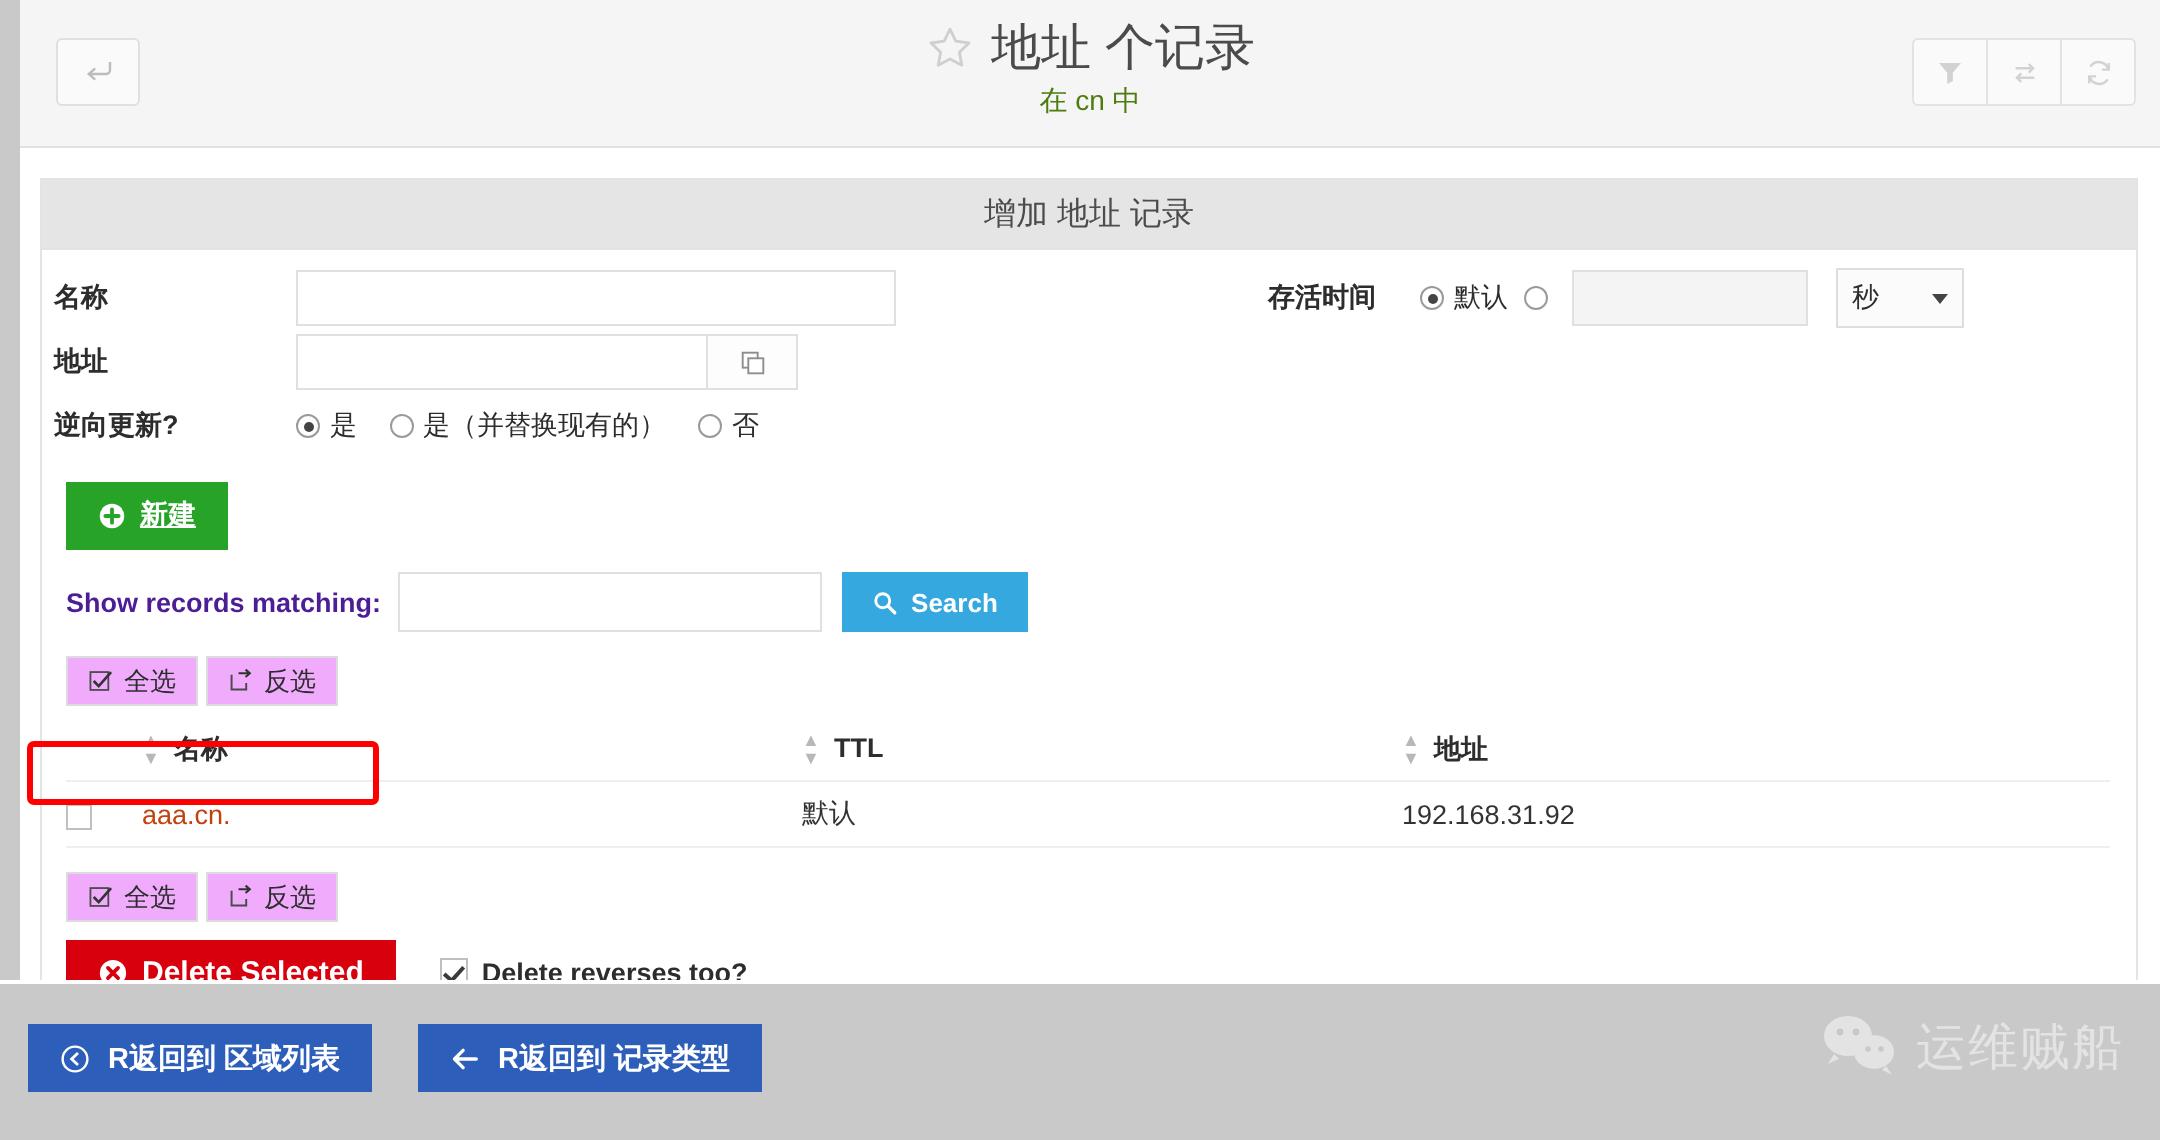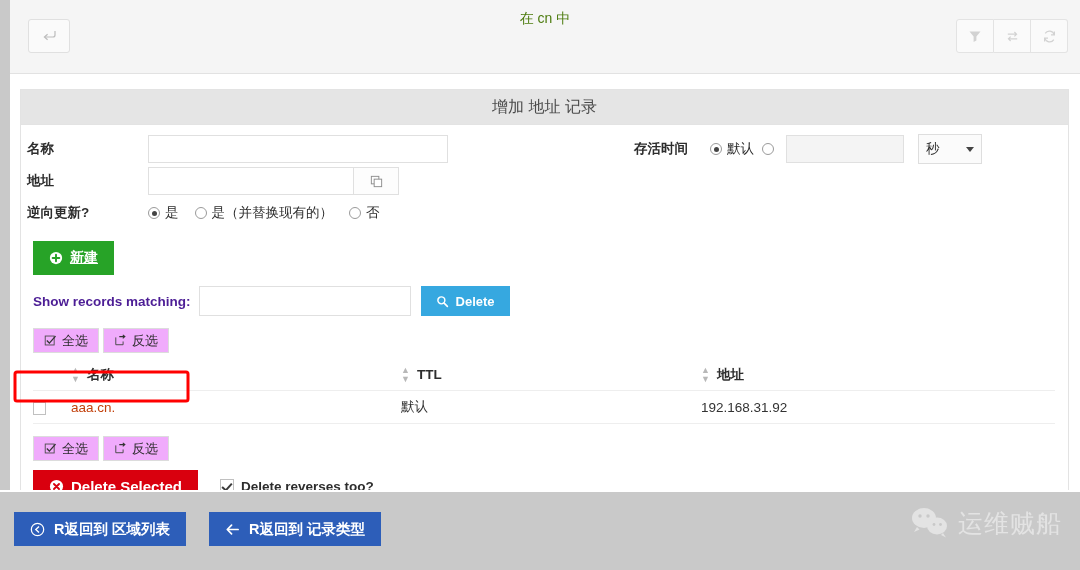--- a/index.html
+++ b/index.html
@@ -409,20 +409,28 @@
     <div class="back-btn">
       <span class="icon">
         <svg width="16" height="16" viewBox="0 0 16 16">
           <path d="M14 3 v4 a2 2 0 0 1 -2 2 H4" fill="none" stroke="#bcbcbc" stroke-width="1.2"></path>
           <path d="M6.6 6.2 L3.4 9 L6.6 11.8" fill="none" stroke="#bcbcbc" stroke-width="1.2"></path>
         </svg>
       </span>
     </div>
 
     <div class="title-wrap">
+      <div class="title-line">
+        <span class="star-icon">
+          <svg width="24" height="24" viewBox="0 0 24 24">
+            <path d="M12 2.6 l2.9 6.0 6.6 .9 -4.8 4.6 1.2 6.5 -5.9 -3.1 -5.9 3.1 1.2 -6.5 -4.8 -4.6 6.6 -.9 z" fill="none" stroke="#cfcfcf" stroke-width="1.4" stroke-linejoin="round"></path>
+          </svg>
+        </span>
+        <span>地址 个记录</span>
+      </div>
       <div class="subtitle">
         <span>在</span>
         <span class="mono">cn</span>
         <span>中</span>
       </div>
     </div>
 
     <div class="hdr-tools">
       <div class="hdr-tool">
         <span class="icon">
@@ -527,21 +535,21 @@
       <div class="search-row">
         <span class="search-lbl">Show records matching:</span>
         <input class="search-input" type="text" value="" style="">
         <button class="btn btn-search">
           <span class="icon">
             <svg width="13" height="13" viewBox="0 0 16 16">
               <circle cx="6.6" cy="6.6" r="4.3" fill="none" stroke="#fff" stroke-width="1.8"></circle>
               <path d="M10 10 L14 14" stroke="#fff" stroke-width="2" stroke-linecap="round"></path>
             </svg>
           </span>
-          <span>Delete</span>
+          <span>Search</span>
         </button>
       </div>
 
       
       <div class="sel-bar">
         <button class="btn btn-sm">
           <span class="icon">
             <svg width="13" height="13" viewBox="0 0 16 16">
               <rect x="1.5" y="2.5" width="11" height="11" fill="none" stroke="#4a4a4a" stroke-width="1.1"></rect>
               <path d="M3.5 8 L6.6 11.2 L14.2 2.6" fill="none" stroke="#333" stroke-width="1.6"></path>

